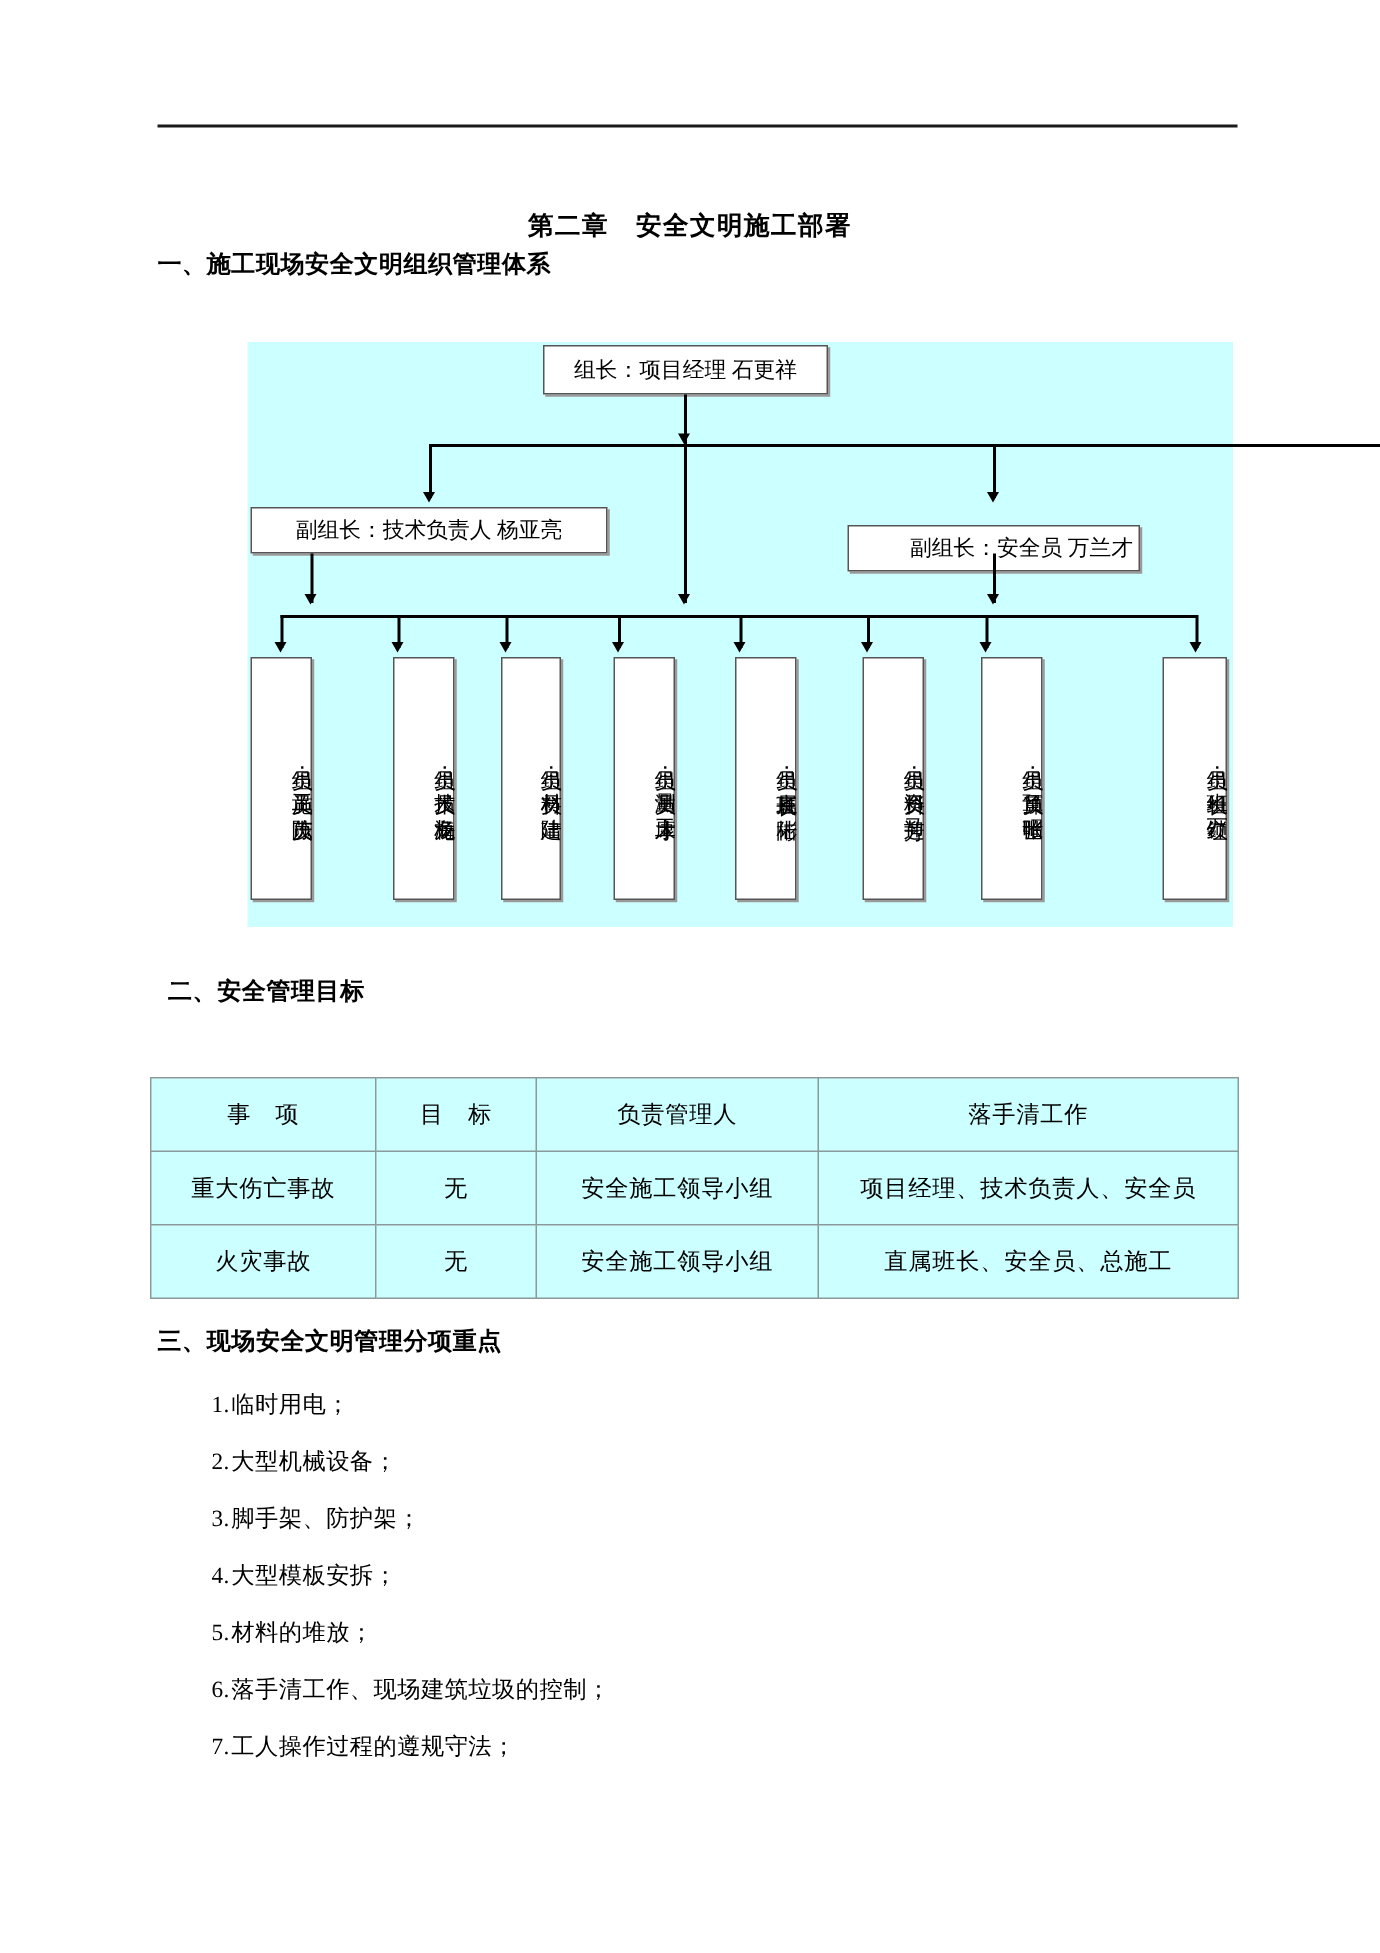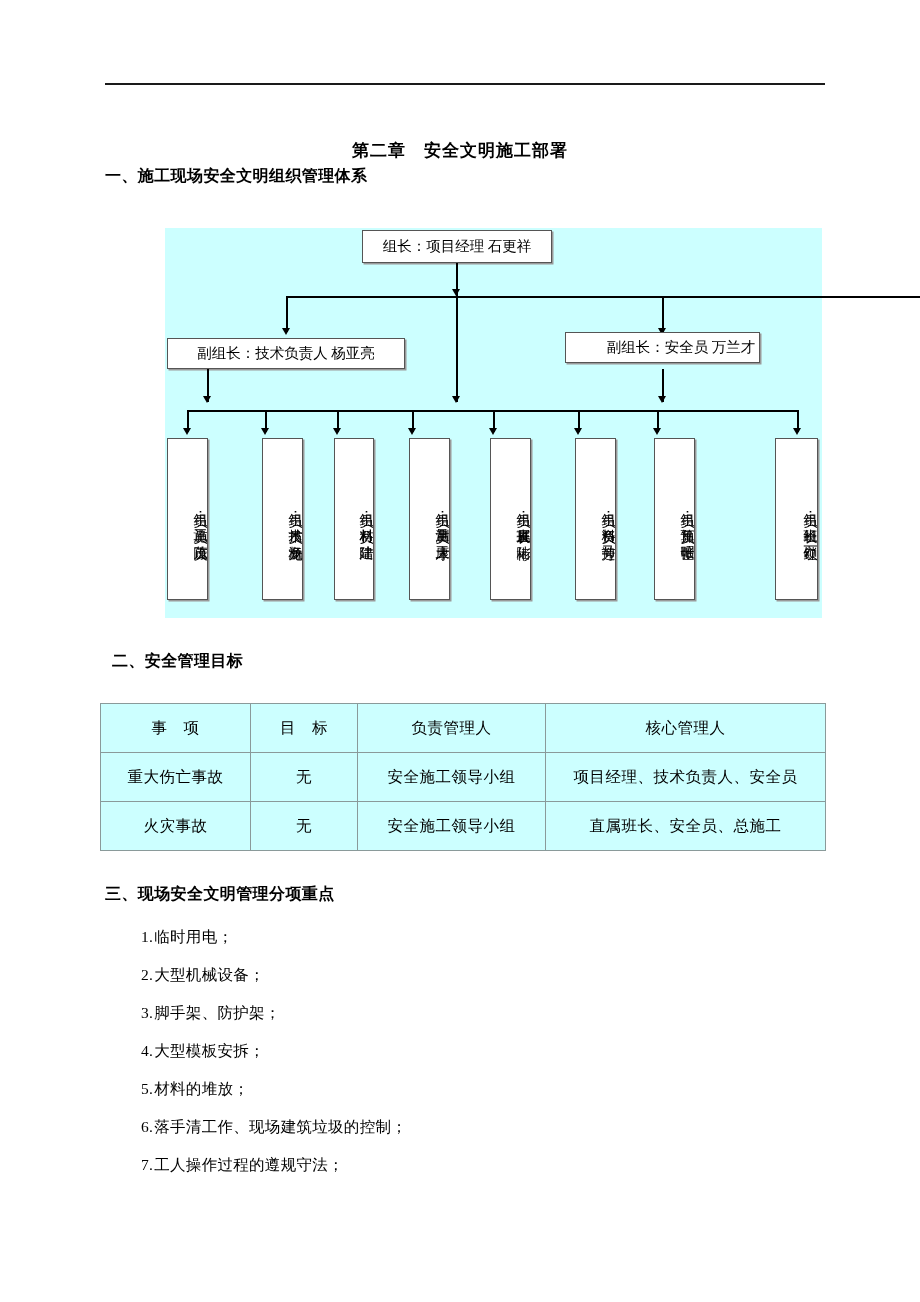--- a/index.html
+++ b/index.html
@@ -81,21 +81,21 @@
     height: 33px;
   }
   .org-chart .box.sub-left {
     left: 2px;
     top: 110px;
     width: 238px;
     height: 31px;
   }
   .org-chart .box.sub-right {
     left: 400px;
-    top: 104px;
+    top: 122px;
     width: 195px;
     height: 31px;
     padding-left: 37px;
   }
   .org-chart .box.member {
     top: 210px;
     height: 162px;
     writing-mode: vertical-rl;
     text-orientation: upright;
     font-size: 14px;
@@ -119,21 +119,21 @@
     height: 0;
     border-left: 4.5px solid transparent;
     border-right: 4.5px solid transparent;
     border-top: 7px solid #000000;
   }
 
   
   .goals-table {
     position: absolute;
     left: 100px;
-    top: 703px;
+    top: 718px;
     width: 725px;
     border-collapse: collapse;
     table-layout: fixed;
   }
   .goals-table td {
     background: #ccffff;
     border: 1px solid #8a9a9a;
     text-align: center;
     font-size: 15.5px;
     height: 48px;
@@ -248,21 +248,21 @@
     <col class="c1">
       <col class="c2">
       <col class="c3">
       <col class="c4">
   </colgroup>
   <tbody>
     <tr>
       <td>事　项</td>
       <td>目　标</td>
       <td>负责管理人</td>
-      <td>核心管理人</td>
+      <td>落手清工作</td>
     </tr>
     <tr>
       <td>重大伤亡事故</td>
       <td>无</td>
       <td>安全施工领导小组</td>
       <td>项目经理、技术负责人、安全员</td>
     </tr>
     <tr>
       <td>火灾事故</td>
       <td>无</td>

